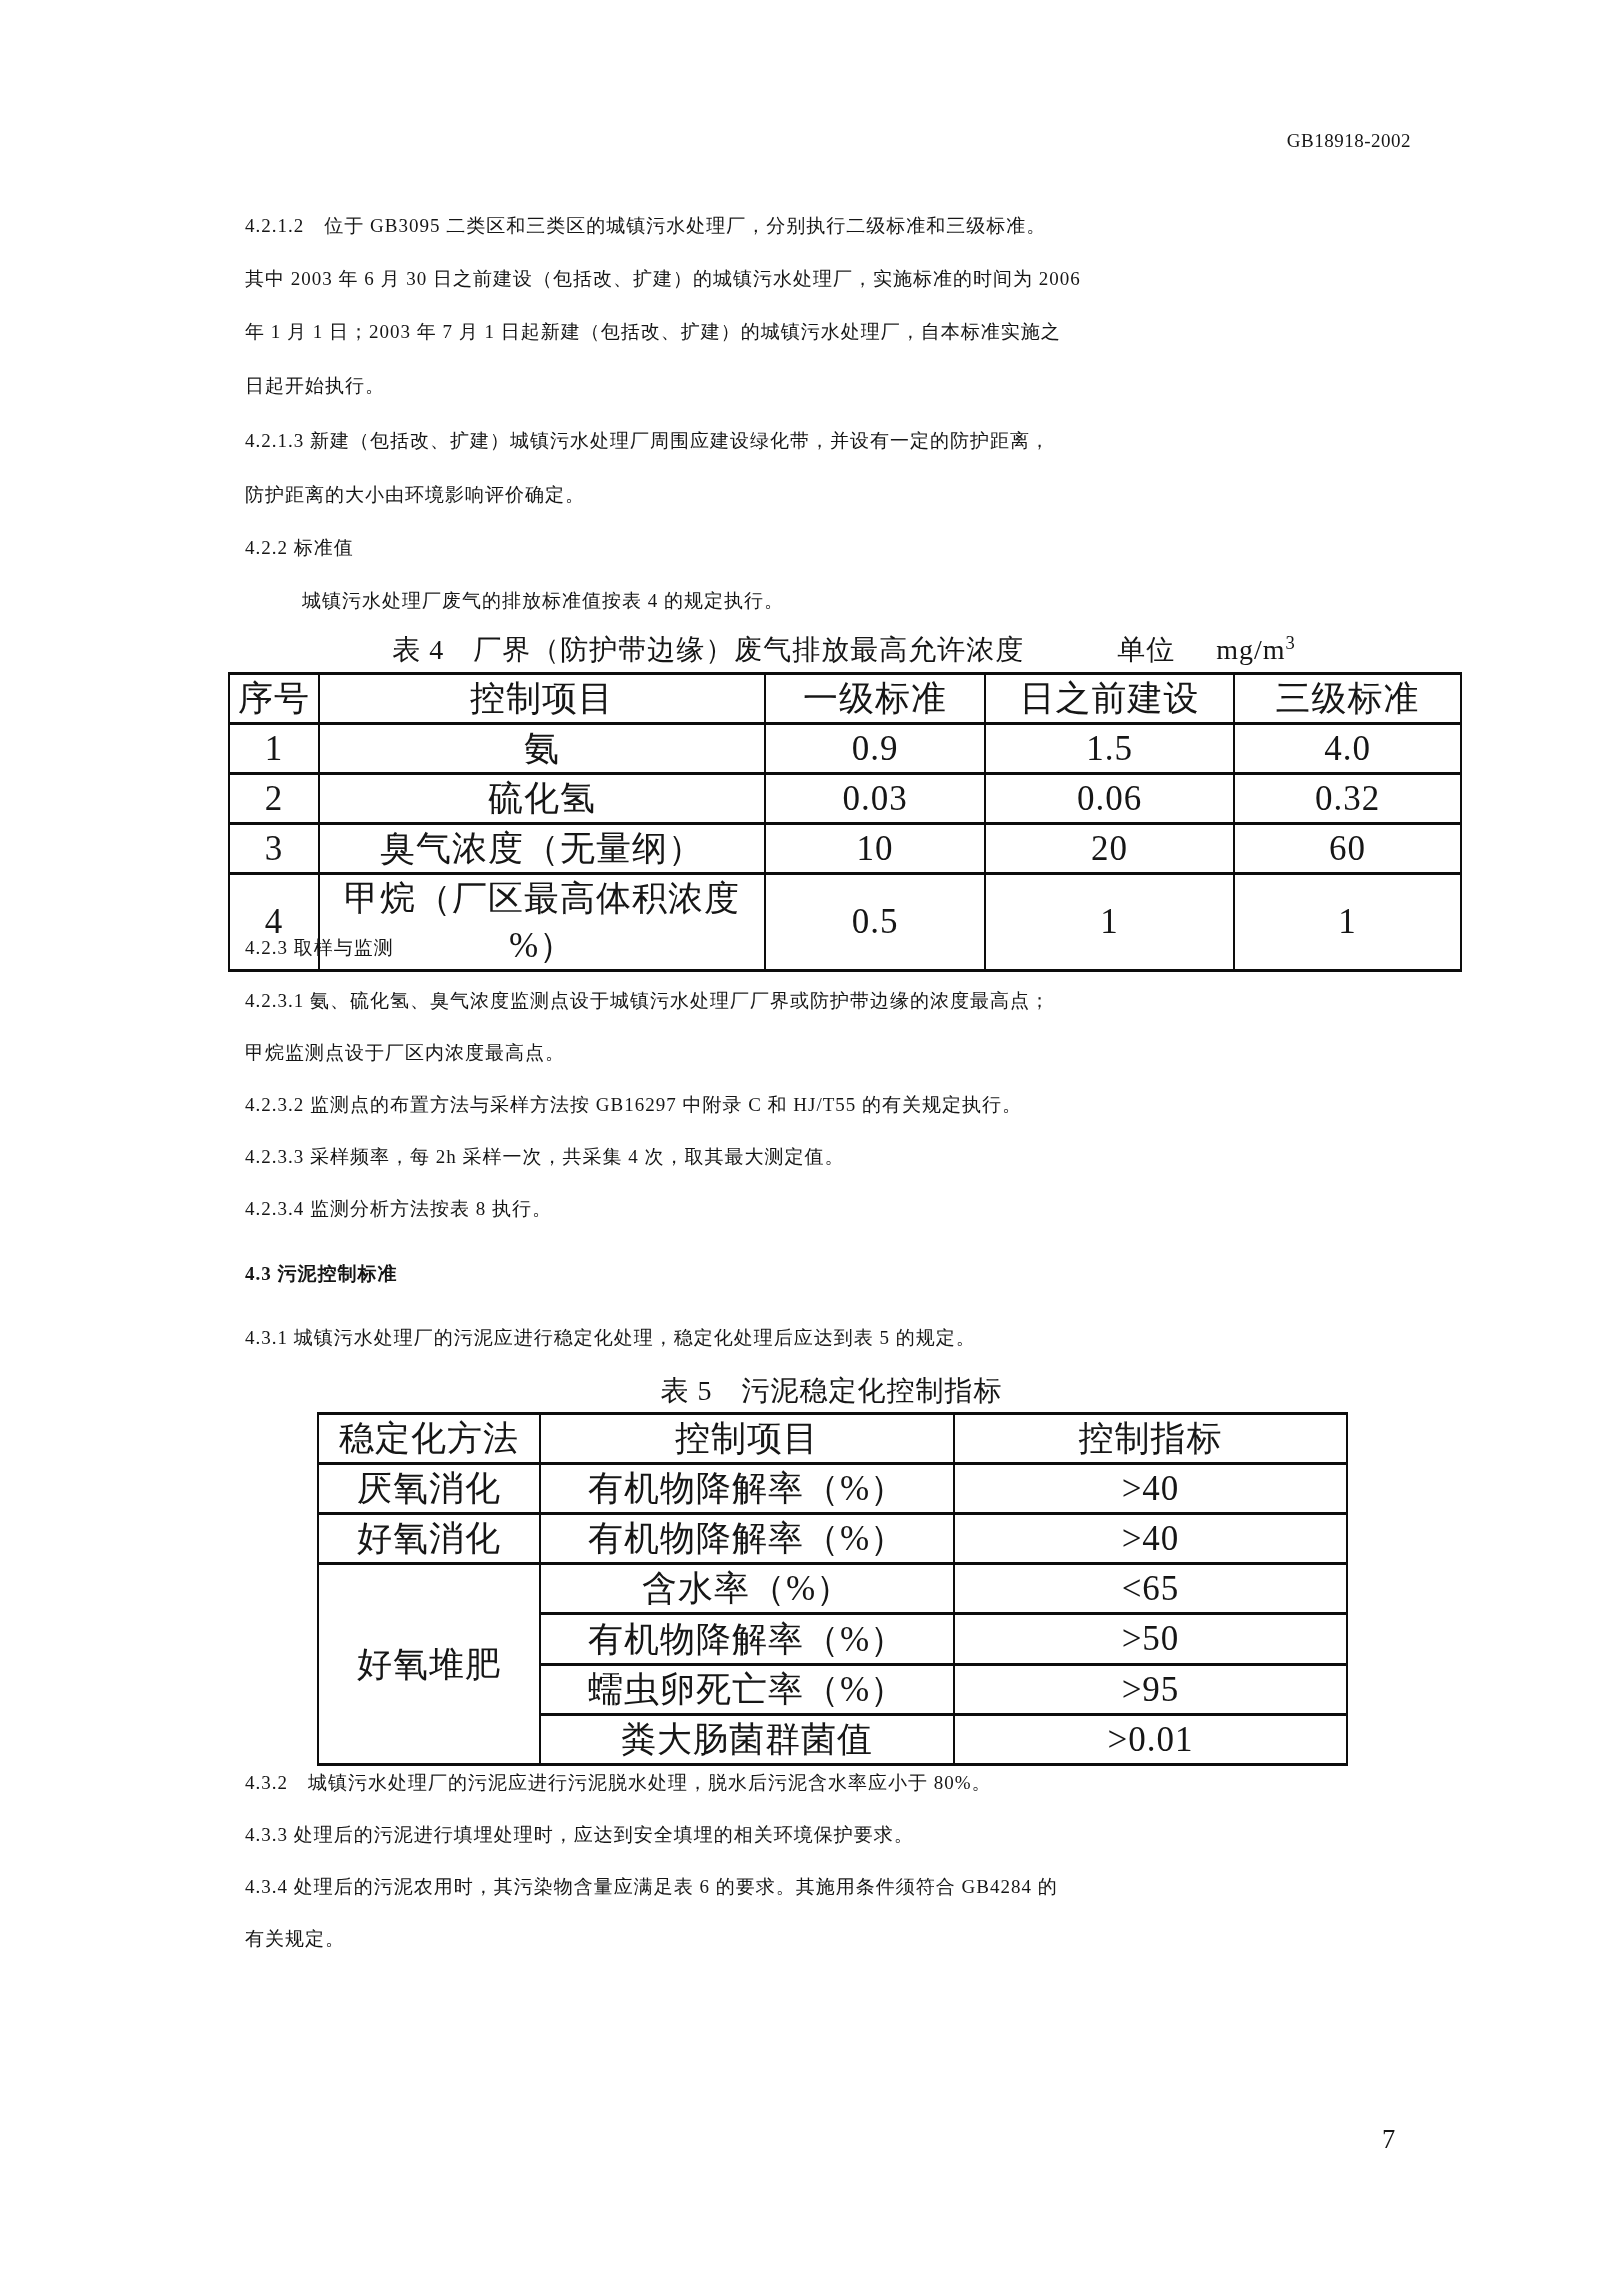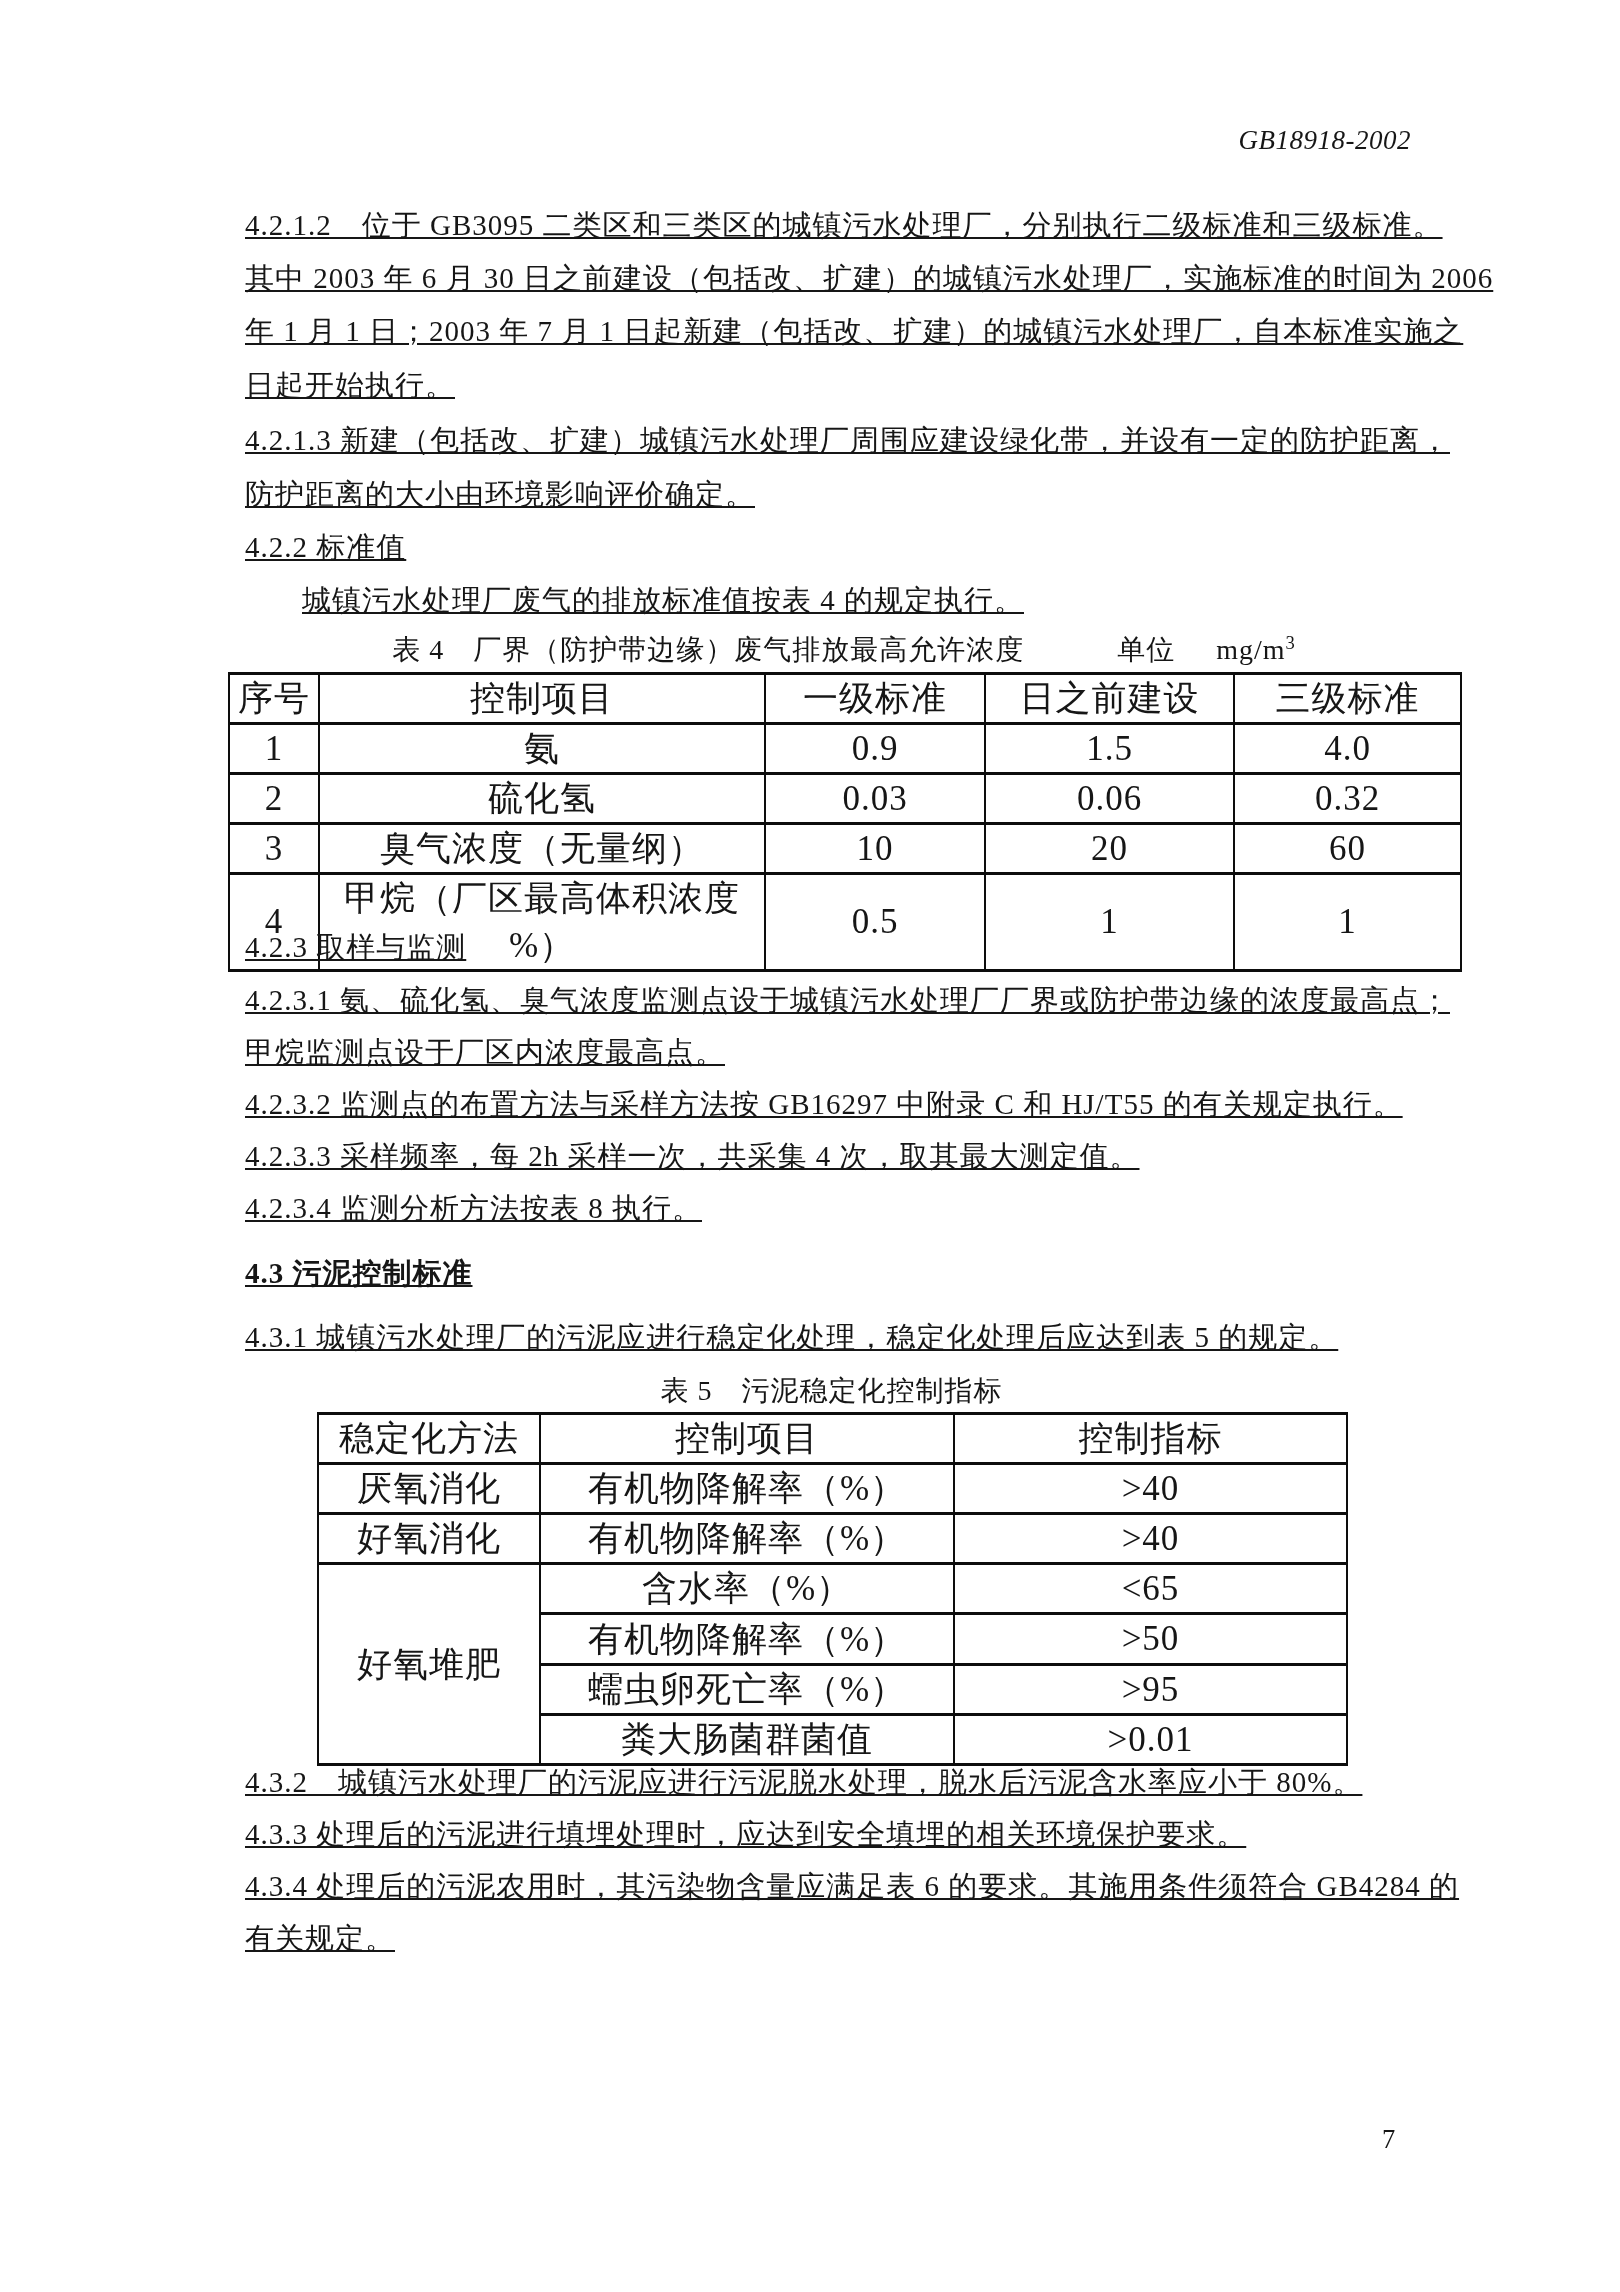--- a/index.html
+++ b/index.html
@@ -6,28 +6,27 @@
   .page{
     position:relative;
     width:1620px;height:2293px;
     background:#ffffff;
     font-family:"Liberation Serif","DejaVu Serif",serif;
     color:#161616;
     overflow:hidden;
   }
   .ln{
     position:absolute;left:245px;
-    font-size:29px;line-height:35px;
+    font-size:19px;line-height:35px;
     white-space:nowrap;
     letter-spacing:1px;
-    text-decoration:underline;
   }
   .doc-code{
     position:absolute;top:125px;right:209px;
-    font-size:27px;line-height:31px;letter-spacing:0.5px;font-style:italic;
+    font-size:19px;line-height:31px;letter-spacing:0.5px;
   }
   .bold{font-weight:bold;}
   .indent{left:302px;}
   .tbl-caption{
     position:absolute;
     font-size:28px;line-height:33px;
     display:flex;justify-content:center;align-items:flex-end;
     white-space:nowrap;letter-spacing:1px;
   }
   .cap4{left:228px;width:1232px;top:633px;}

